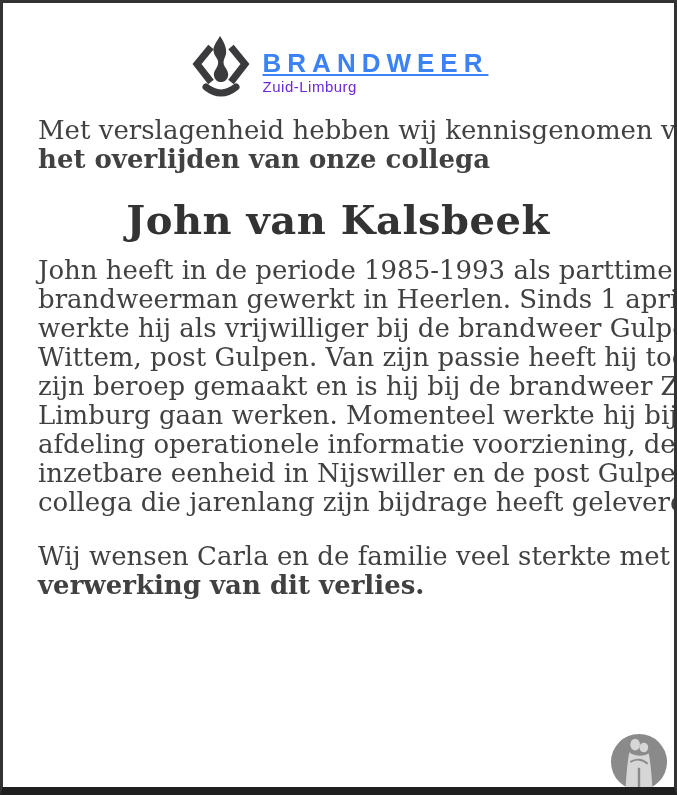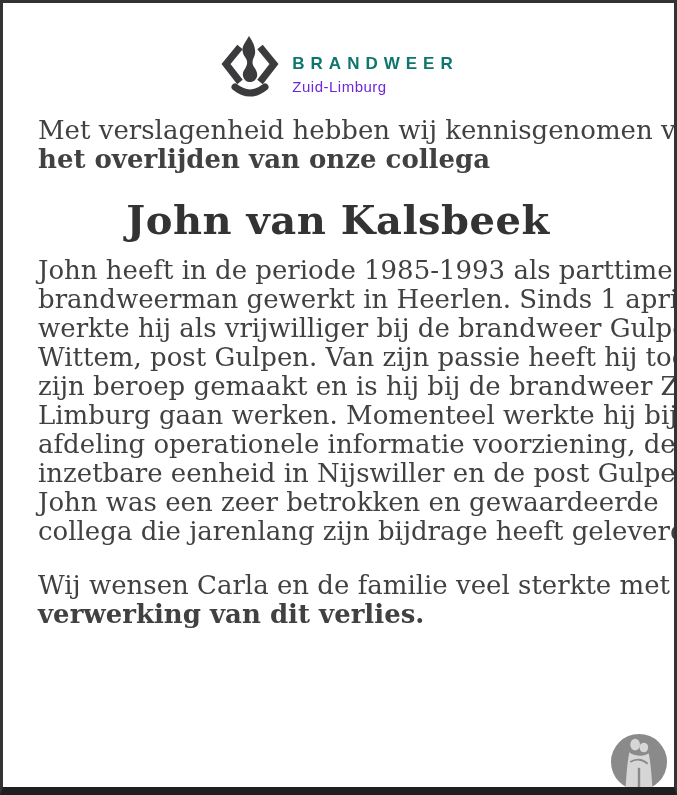--- a/index.html
+++ b/index.html
@@ -29,25 +29,26 @@
     align-items: flex-start;
     justify-content: center;
     margin-top: 31px;
     height: 66px;
   }
   .flame-wrap { width: 64px; height: 66px; flex: 0 0 auto; }
   .logo-text { margin-left: 10px; padding-top: 16px; }
   .brand {
     font-family: "Liberation Sans", sans-serif;
     font-weight: bold;
-    font-size: 17px;
+    font-size: 26px;
     line-height: 27px;
     letter-spacing: 6px;
-    color: #0f766e;
+    color: #3b82f6;
     white-space: nowrap;
+    text-decoration: underline;
   }
   .region {
     font-family: "Liberation Sans", sans-serif;
     font-size: 15px;
     line-height: 17px;
     letter-spacing: 0.5px;
     color: #6d28d9;
     margin-top: 1px;
   }
   
@@ -118,21 +119,20 @@
 
     <div class="para body-para">
       <div class="jline">John heeft in de periode 1985-1993 als parttime</div>
       <div class="jline">brandweerman gewerkt in Heerlen. Sinds 1 april 1999</div>
       <div class="jline">werkte hij als vrijwilliger bij de brandweer Gulpen-</div>
       <div class="jline">Wittem, post Gulpen. Van zijn passie heeft hij toen</div>
       <div class="jline">zijn beroep gemaakt en is hij bij de brandweer Zuid-</div>
       <div class="jline">Limburg gaan werken. Momenteel werkte hij bij de</div>
       <div class="jline">afdeling operationele informatie voorziening, de snel</div>
       <div class="jline">inzetbare eenheid in Nijswiller en de post Gulpen.</div>
-      <div class="jline">John was een zeer betrokken en gewaardeerde</div>
       <div class="jline">collega die jarenlang zijn bijdrage heeft geleverd aan</div>
     </div>
 
     <div class="para condolence">
       <div class="jline">Wij wensen Carla en de familie veel sterkte met de</div>
       <div class="lline">verwerking van dit verlies.</div>
     </div>
 
 
   </div>

